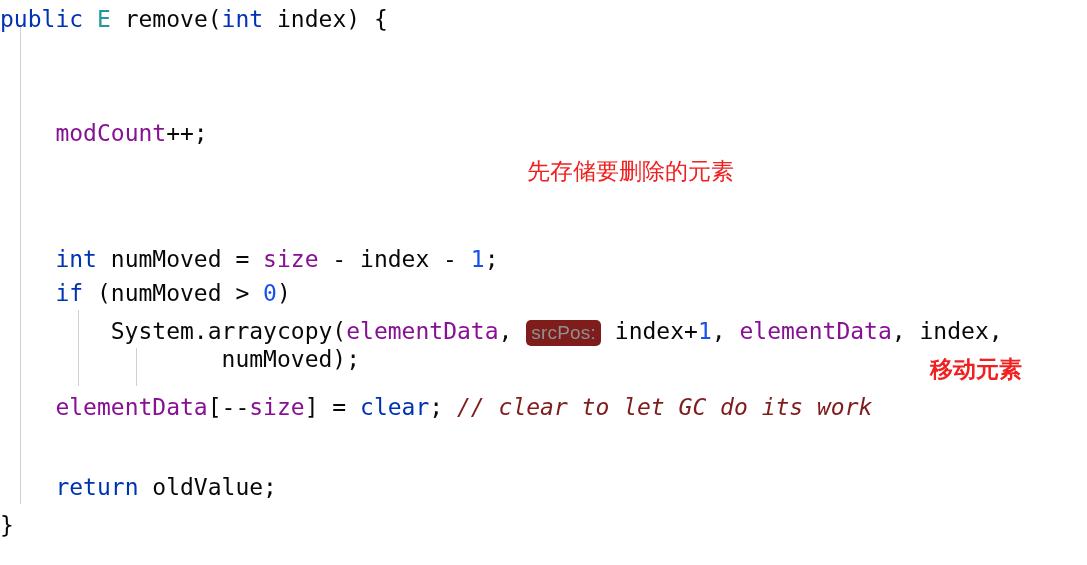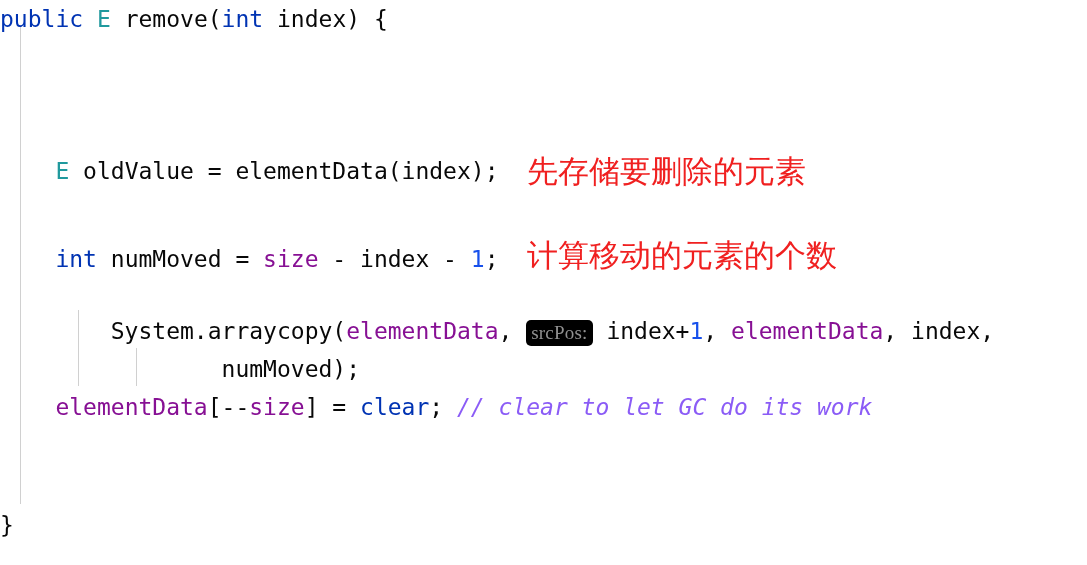--- a/index.html
+++ b/index.html
@@ -45,75 +45,77 @@
   }
 
   .code { display: inline; }
 
   
   .kw     { color: #0033b3; }           
   .type   { color: #20999d; }           
   .field  { color: #871094; }           
   .plain  { color: #080808; }
   .num    { color: #1750eb; }
-  .comment{ color: #8b5cf6; font-style: italic; margin-top: 25px; }
+  .comment{ color: #7f1d1d; font-style: italic; margin-top: 25px; }
   .static { }
 
   
   .hint {
-    background: #000000;
+    background: #7f1d1d;
     color: #909090;
     border-radius: 5px;
     padding: 2px 5px 3px 5px;
-    font-family: Liberation Serif, serif;
+    font-family: Liberation Sans, sans-serif;
     font-size: 19px;
     font-style: normal;
     letter-spacing: 0.2px;
   }
 
   
   .anno {
     position: absolute;
     color: #f02020;
     font-family: "DejaVu Sans", "Liberation Sans", sans-serif;
-    font-size: 31px;
+    font-size: 23px;
     white-space: pre;
     line-height: 39px;
   }
   .anno-bold { font-weight: bold; }
 </style>
 </head>
 <body>
 
 <div id="editor">
 
   <div class="guide guide-1"></div>
   <div class="guide guide-2"></div>
   <div class="guide guide-3"></div>
 
   <div class="line" style="top:0px;"><span class="code"><span class="kw">public</span><span class="plain"> </span><span class="type">E</span><span class="plain"> remove(</span><span class="kw">int</span><span class="plain"> index) {</span></span></div>
 
 
   <div class="line" style="top:76px;"><span class="plain"></span></div>
 
+  <div class="line" style="top:114px;"><span class="plain">    </span><span class="field">modCount</span><span class="plain">++;</span></div>
 
-  <div class="line" style="top:152px;"><span class="plain">    </span><span class="type">E</span><span class="plain"> oldValue = elementData(index);</span></div>
 
   <div class="line" style="top:190px;"><span class="plain"></span></div>
 
   <div class="line" style="top:240px;"><span class="plain">    </span><span class="kw">int</span><span class="plain"> numMoved = </span><span class="field">size</span><span class="plain"> - index - </span><span class="num">1</span><span class="plain">;</span></div>
 
+  <div class="line" style="top:274px;"><span class="plain">    </span><span class="kw">if</span><span class="plain"> (numMoved &gt; </span><span class="num">0</span><span class="plain">)</span></div>
 
   <div class="line" style="top:312px;"><span class="plain">        System.</span><span class="static">arraycopy</span><span class="plain">(</span><span class="field">elementData</span><span class="plain">, </span><span class="hint">srcPos:</span><span class="plain"> index+</span><span class="num">1</span><span class="plain">, </span><span class="field">elementData</span><span class="plain">, index,</span></div>
 
-  <div class="line" style="top:350px;"><span class="plain">                numMoved);</span></div>
+  <div class="line" style="top:340px;"><span class="plain">                numMoved);</span></div>
 
   <div class="line" style="top:388px;"><span class="plain">    </span><span class="field">elementData</span><span class="plain">[--</span><span class="field">size</span><span class="plain">] = </span><span class="kw">clear</span><span class="plain">; </span><span class="comment">// clear to let GC do its work</span></div>
 
   <div class="line" style="top:426px;"><span class="plain"></span></div>
 
+  <div class="line" style="top:468px;"><span class="plain">    </span><span class="kw">return</span><span class="plain"> oldValue;</span></div>
 
   <div class="line" style="top:506px;"><span class="plain">}</span></div>
 
   <div class="anno" style="left:527px; top:152px;">先存储要删除的元素</div>
-  <div class="anno" style="left:527px; top:236px;">计算移动的元素的个数</div>
+  <div class="anno anno-bold" style="left:930px; top:350px;">移动元素</div>
 
 </div>
 
 </body></html>

